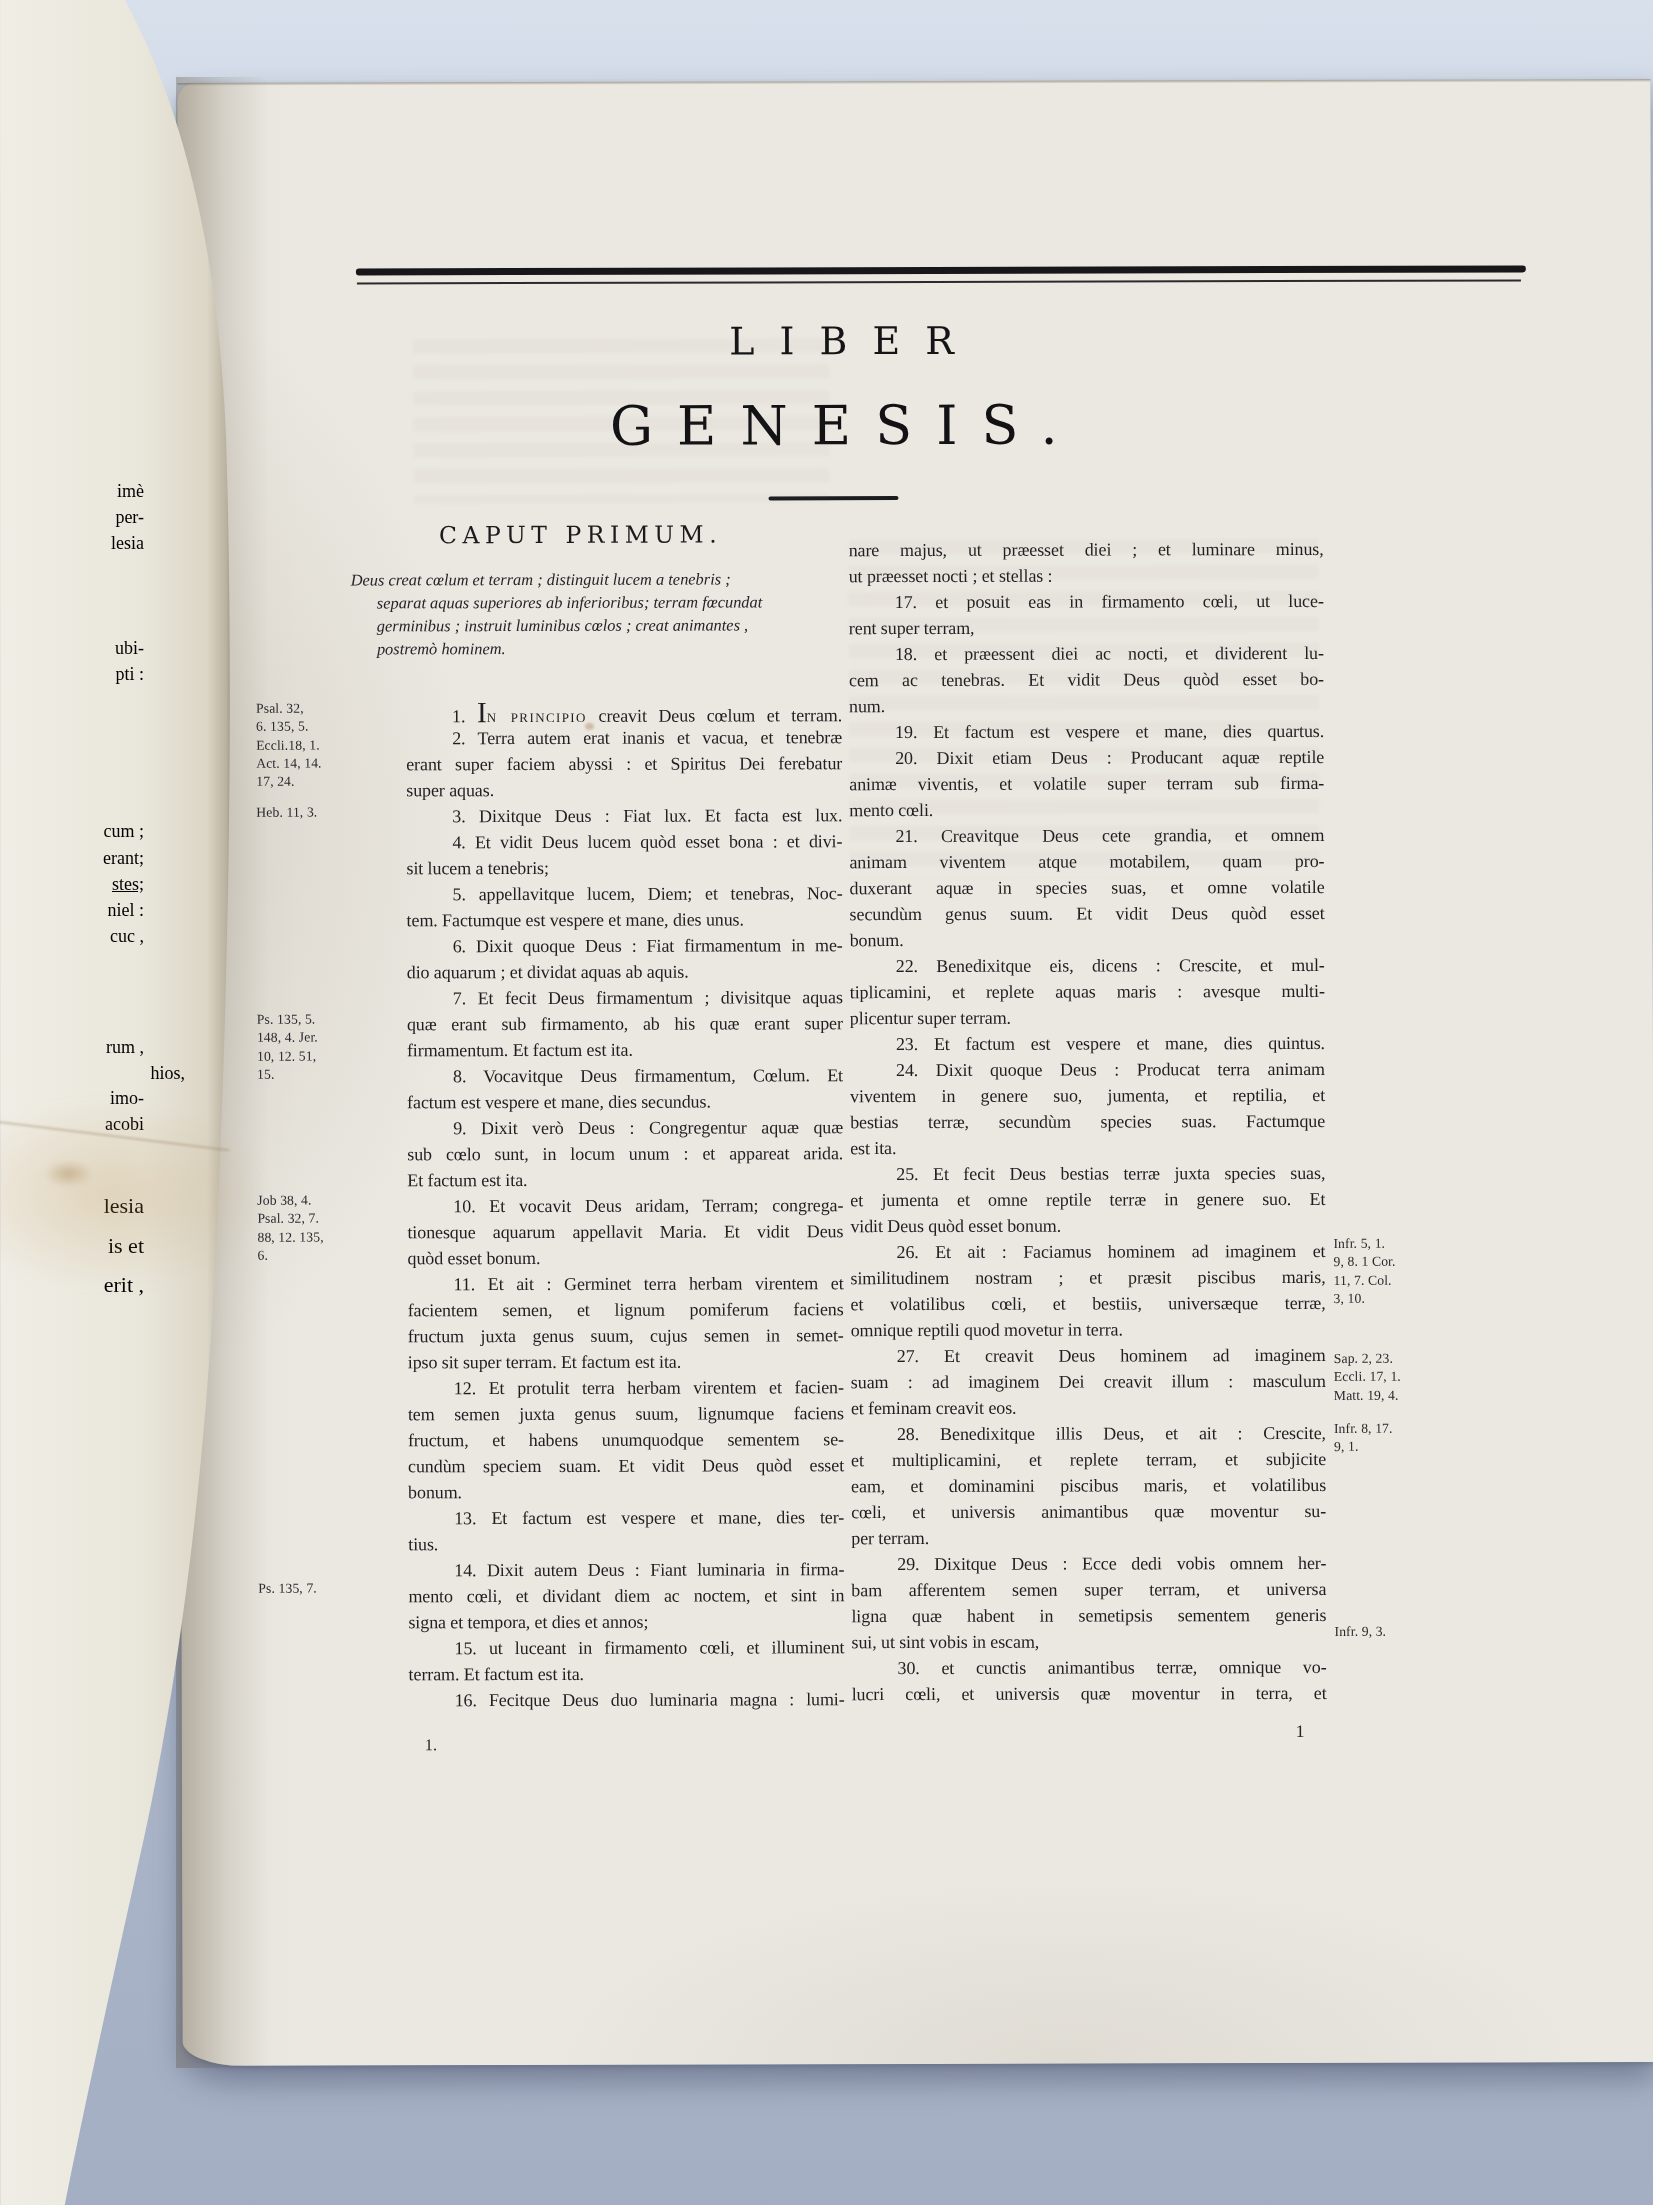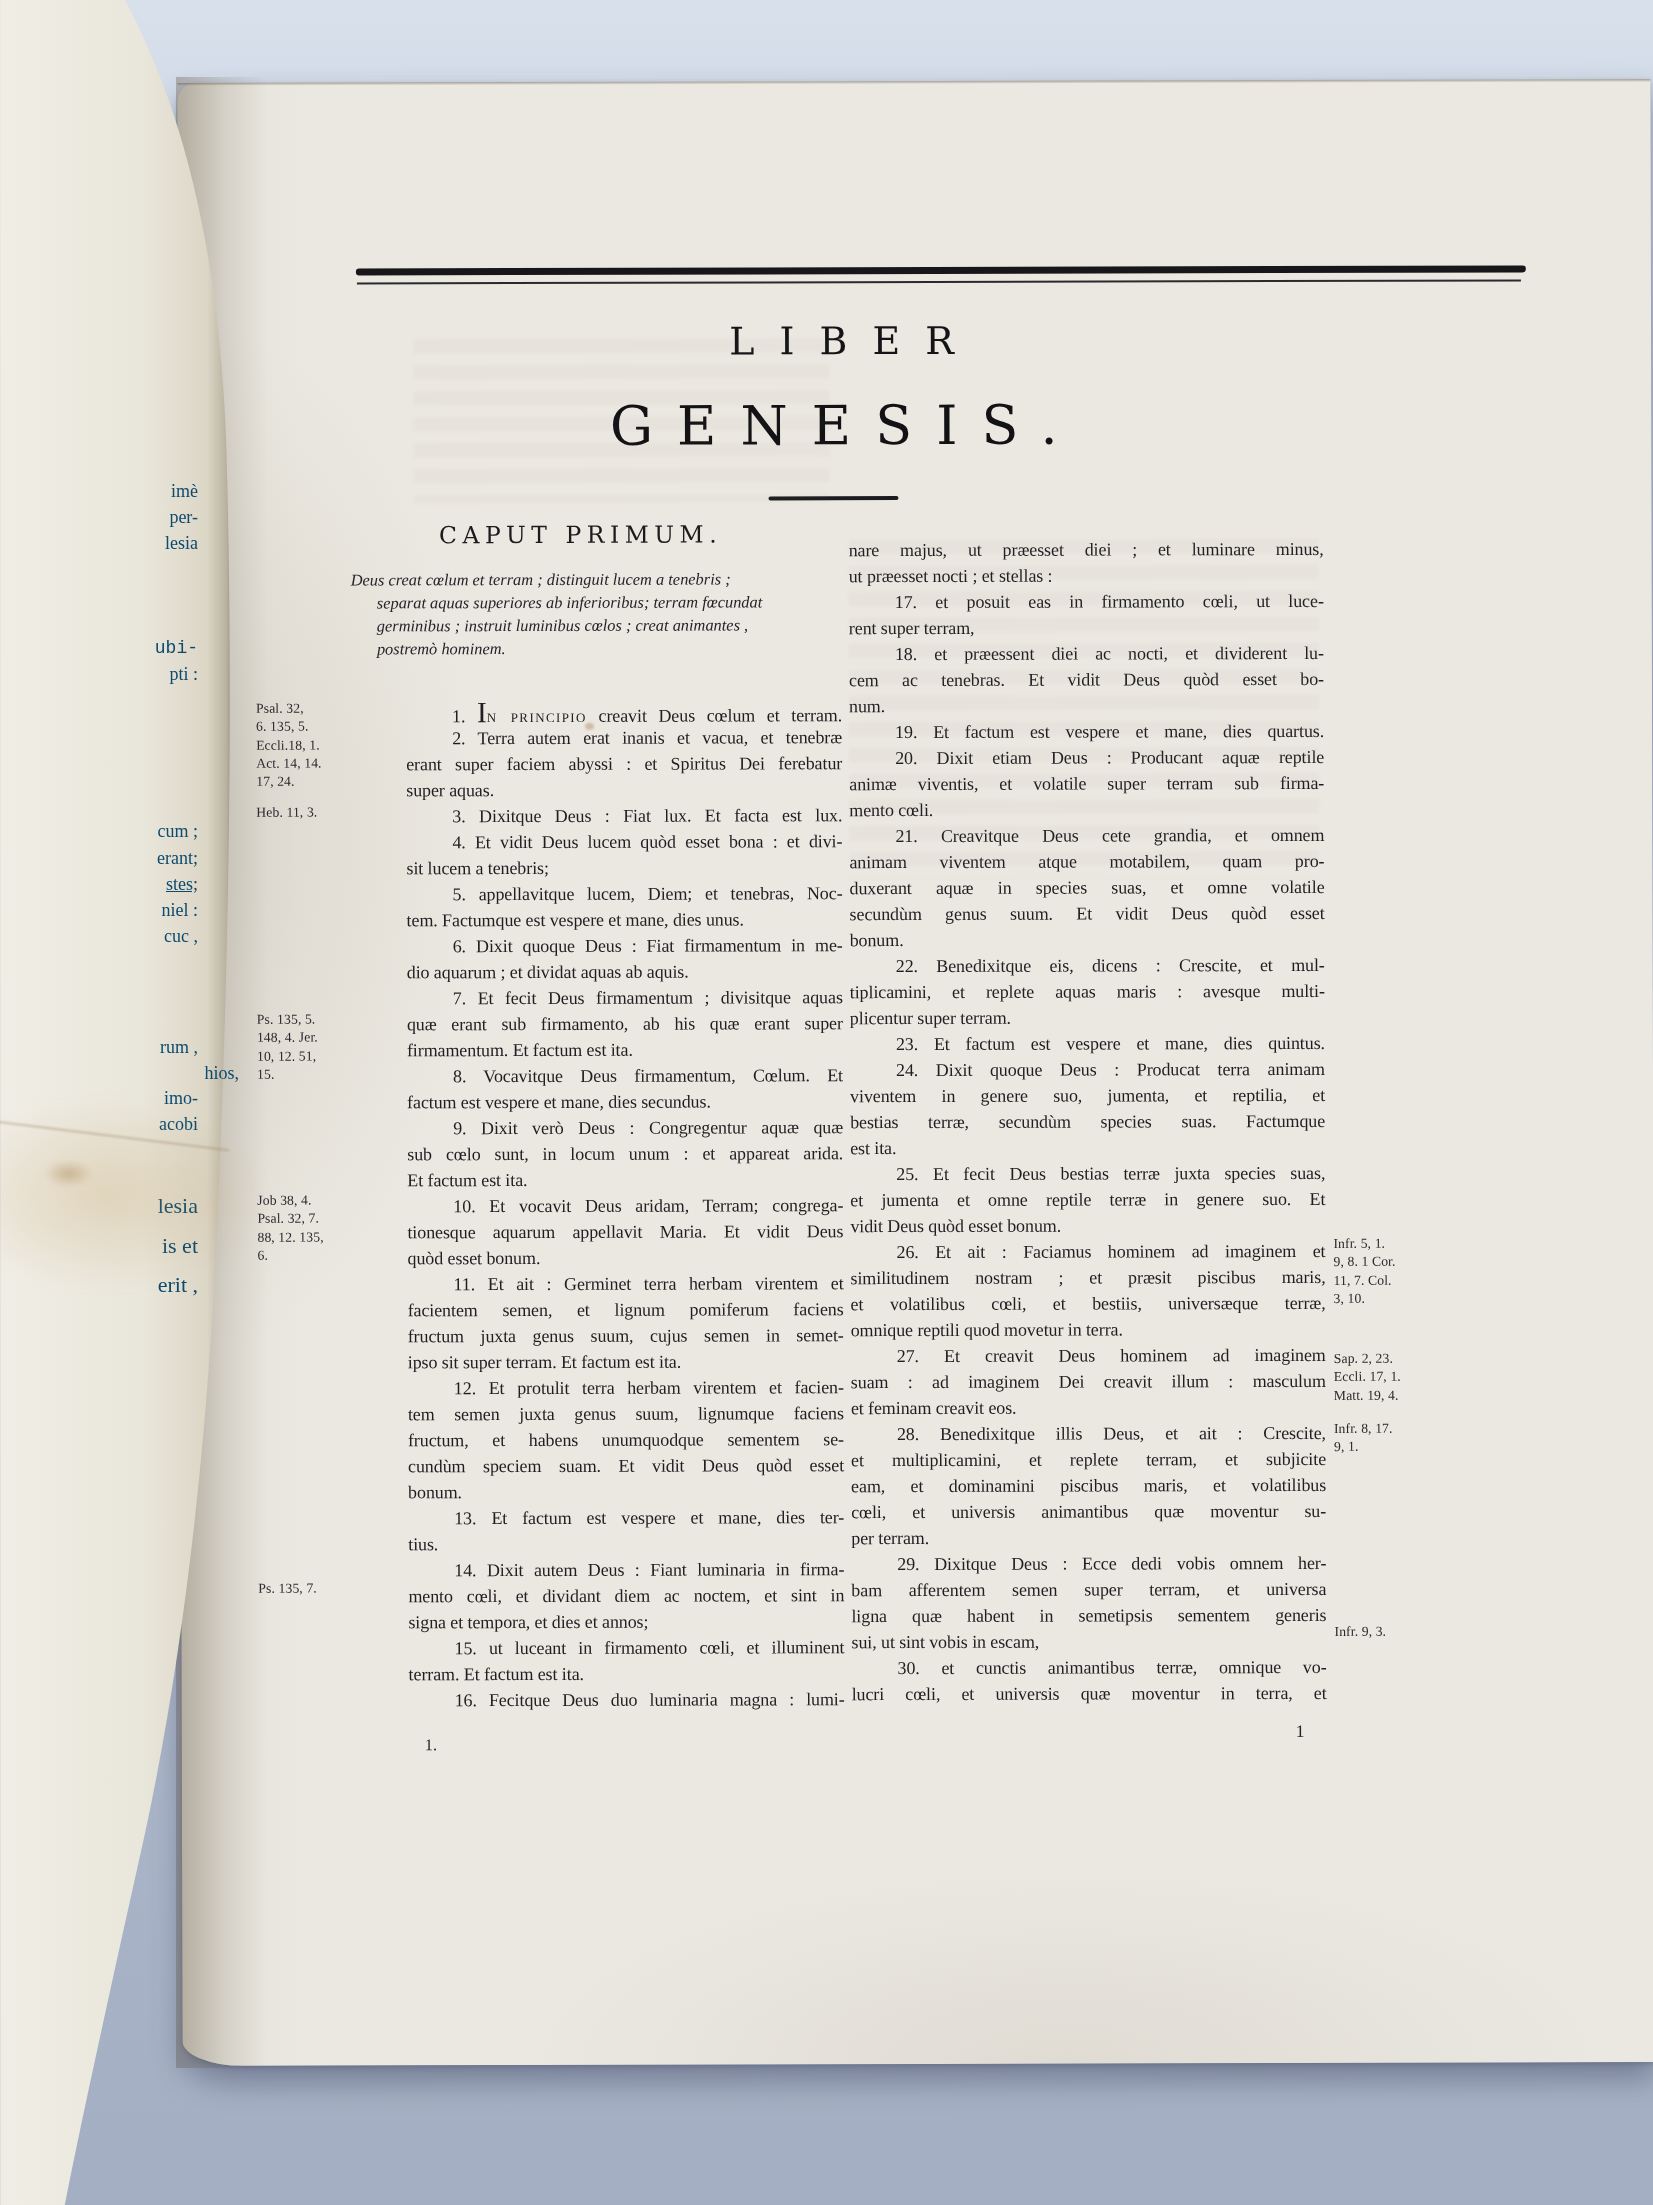--- a/index.html
+++ b/index.html
@@ -66,22 +66,22 @@
   }
   .mnotes-left .mnote{left:77px;width:143px;}
   .mnotes-right .mnote{left:1153px;width:131px;}
   
   .signature{position:absolute;left:243px;top:1653px;font-size:16.4px;color:#242328;}
   .pagenum{position:absolute;left:1114px;top:1641px;font-size:17.5px;color:#242328;}
   
   .leftleaf{position:absolute;left:0;top:0;width:252px;height:2205px;z-index:3;}
   .fragments{position:absolute;left:0;top:0;width:147px;height:2205px;z-index:4;}
   .frag{
-    position:absolute;left:14px;width:144px;text-align:right;
-    font-size:18px;color:#0c4a6e;line-height:22px;white-space:nowrap;overflow:visible;padding-left:40px;
+    position:absolute;left:0;width:144px;text-align:right;
+    font-size:18px;color:#000000;line-height:22px;white-space:nowrap;overflow:visible;
   }
   .frag.big{font-size:22px;}
   
   .stain1{position:absolute;left:-27px;top:1099px;width:295px;height:191px;z-index:5;
     background:radial-gradient(ellipse at 45% 50%, rgba(193,152,84,0.25), rgba(193,152,84,0.0) 70%);
     filter:blur(7.7px);pointer-events:none;}
   .stain2{position:absolute;left:44px;top:1160px;width:49px;height:27px;z-index:5;
     background:radial-gradient(rgba(150,108,48,0.35), rgba(150,108,48,0) 70%);filter:blur(2.2px);pointer-events:none;}
   .crease{position:absolute;left:-5.5px;top:1135px;width:235px;height:1.6px;z-index:5;
     background:rgba(158,136,104,0.45);transform:rotate(7deg);filter:blur(1.1px);pointer-events:none;}
@@ -251,21 +251,21 @@
       <stop offset="1" stop-color="#a49d8d"></stop>
     </linearGradient>
   </defs>
   <path d="M 0 0 L 228 0 C 330 190, 398 440, 413 800 C 426 1230, 420 1720, 398 2210 C 380 2650, 332 3060, 252 3410 C 203 3630, 152 3860, 118 4032 L 0 4032 Z" fill="url(#leafg)"></path>
 </svg>
 
 <div class="fragments" id="fragments">
     <div class="frag" style="top: 480px;">imè</div>
     <div class="frag" style="top: 506px;">per-</div>
     <div class="frag" style="top: 532px;">lesia</div>
-    <div class="frag" style="top: 637px; font-family: Liberation Mono, monospace;">ubi-</div>
+    <div class="frag" style="top: 637px;">ubi-</div>
     <div class="frag" style="top: 663px;">pti :</div>
     <div class="frag" style="top: 820px;">cum ;</div>
     <div class="frag" style="top: 847px;">erant;</div>
     <div class="frag" style="top: 873px; text-decoration: underline;">stes;</div>
     <div class="frag" style="top: 899px;">niel :</div>
     <div class="frag" style="top: 925px;">cuc ,</div>
     <div class="frag" style="top: 1036px;">rum ,</div>
     <div class="frag" style="top: 1062px; margin-left: 41px;">hios,</div>
     <div class="frag" style="top: 1087px;">imo-</div>
     <div class="frag" style="top: 1113px;">acobi</div>

